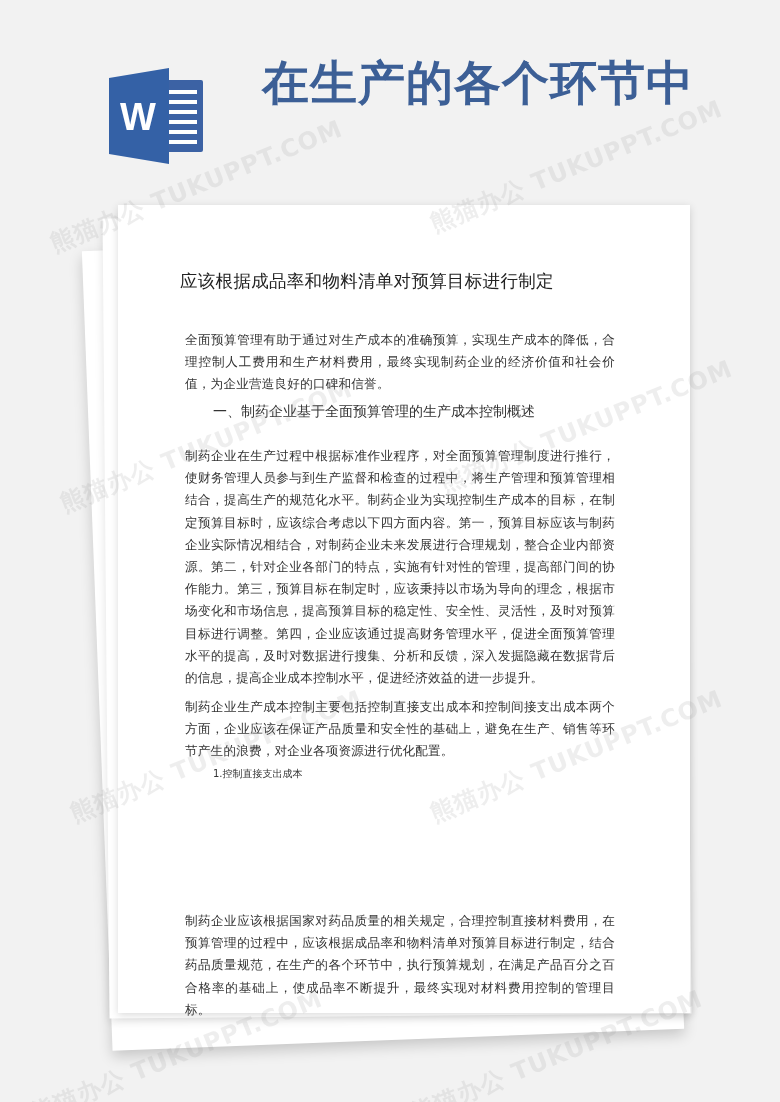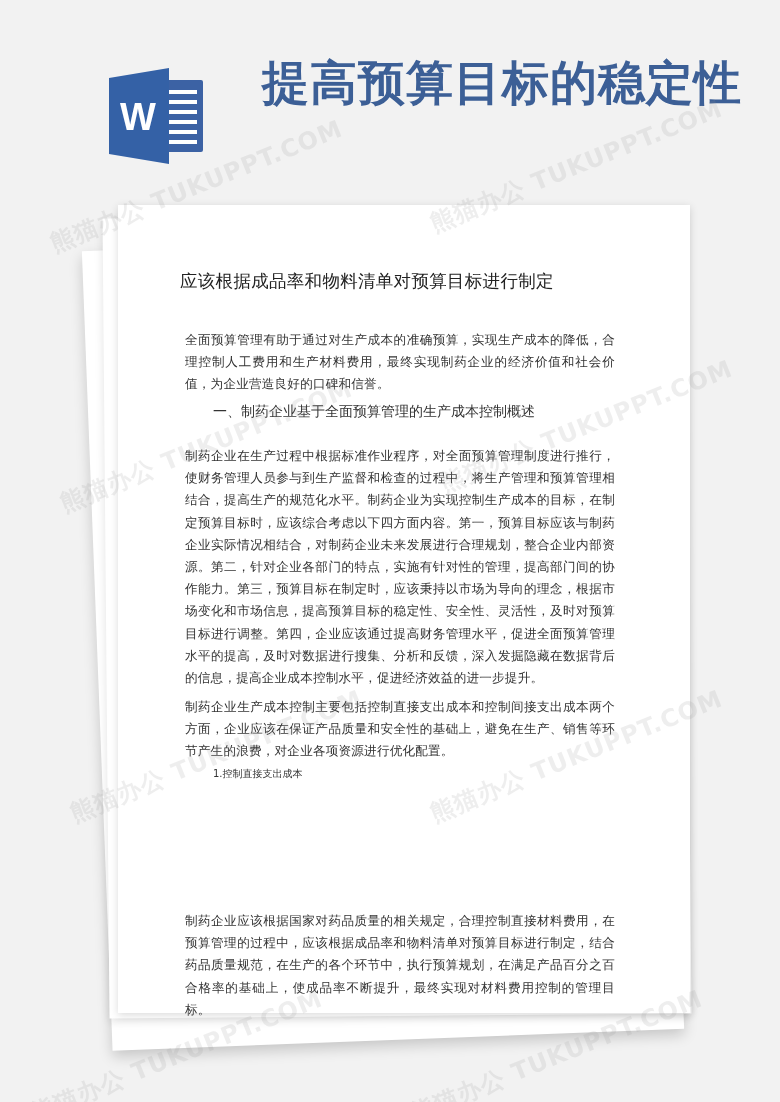--- a/index.html
+++ b/index.html
@@ -67,21 +67,21 @@
       <rect x="56" y="32" width="34" height="4"></rect>
       <rect x="56" y="42" width="34" height="4"></rect>
       <rect x="56" y="52" width="34" height="4"></rect>
       <rect x="56" y="62" width="34" height="4"></rect>
       <rect x="56" y="72" width="34" height="4"></rect>
     </g>
     <polygon points="2,10 62,0 62,96 2,86" fill="#3461a6"></polygon>
     <text x="31" y="62" text-anchor="middle" fill="#ffffff" font-size="38" font-weight="bold" font-family="Liberation Sans, sans-serif">W</text>
   </svg>
   <div class="banner-title">
-    <div>提高预算目标的稳定性</div>
+    <div>在生产的各个环节中</div>
   </div>
 </div>
 
 <div class="page-back"></div>
 <div class="page-mid"></div>
 
 <div class="page">
   <div class="doc-title">应该根据成品率和物料清单对预算目标进行制定</div>
   <div class="para" style="top:124px;">全面预算管理有助于通过对生产成本的准确预算，实现生产成本的降低，合理控制人工费用和生产材料费用，最终实现制药企业的经济价值和社会价值，为企业营造良好的口碑和信誉。</div>
   <div class="heading" style="top:198px;">一、制药企业基于全面预算管理的生产成本控制概述</div>

